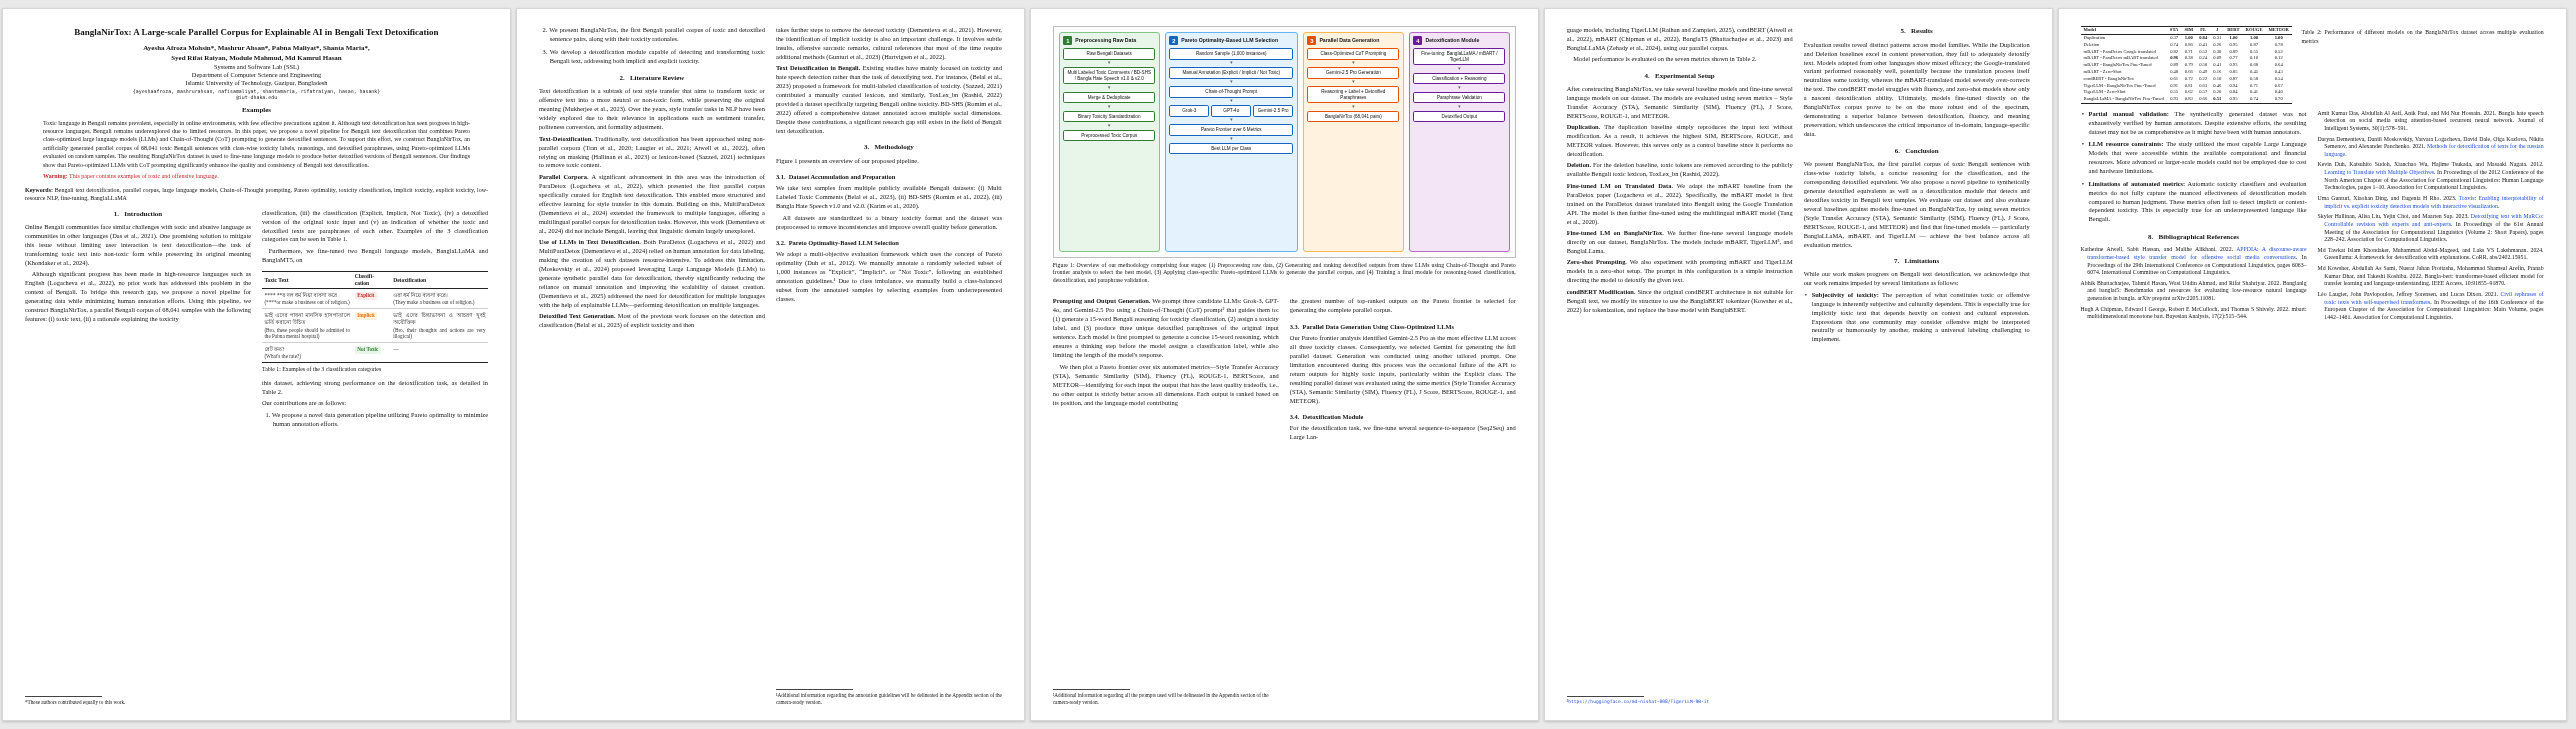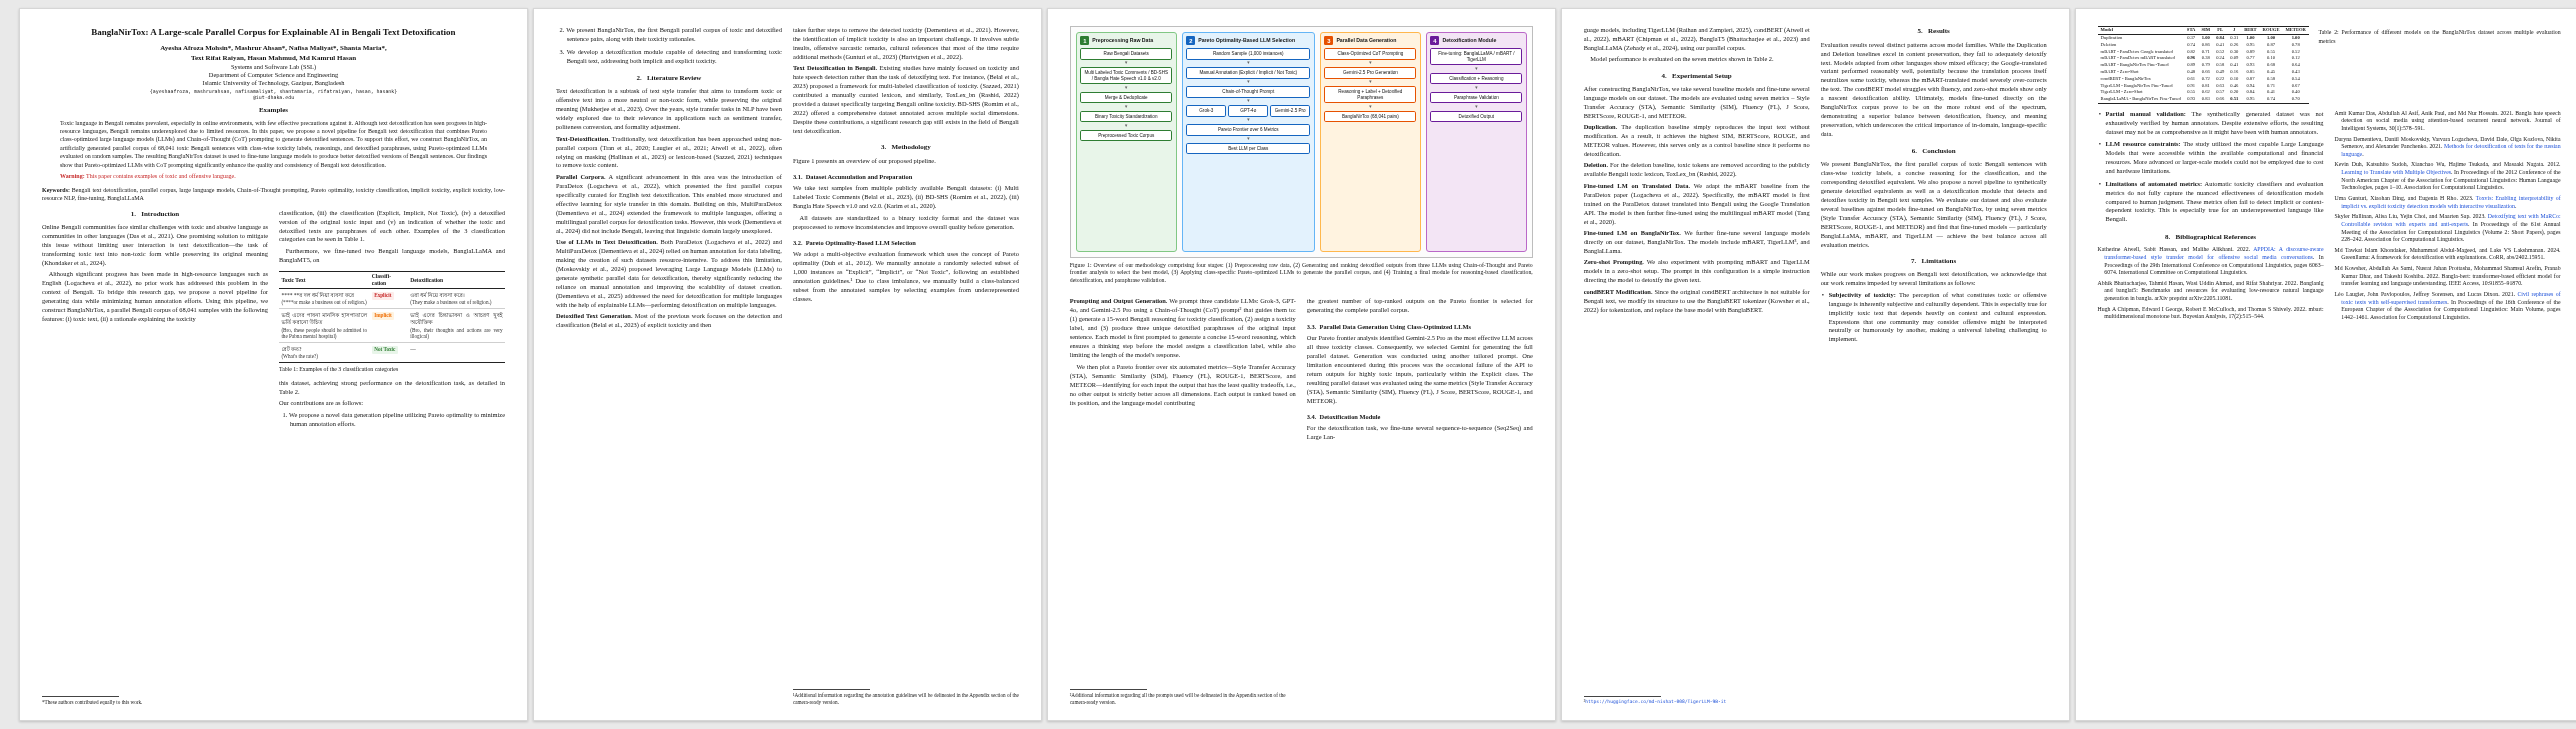--- a/index.html
+++ b/index.html
@@ -1,18 +1,18 @@
 <!DOCTYPE html>
 <html style="font-size:9.7px"><head>
 <meta charset="utf-8">
 <style>
   * { margin:0; padding:0; box-sizing:border-box; }
   html,body { width:2576px; height:729px; }
   body { background:#e9e9e9; font-family:"Liberation Serif", serif; color:#141414; }
-  .canvas { width:2262px; height:729px; display:flex; gap:4.9px; padding:8px 19px;justify-content:space-between; }
+  .canvas { width:2262px; height:729px; display:flex; gap:4.9px; padding:8px 2px;justify-content:space-between; }
   .page { flex:0 0 509px; height:713px; background:#ffffff; border:0.6px solid #d6d6d6;
           box-shadow:0 0.6px 2.4px rgba(0,0,0,.18); padding:17px 22px 14.6px 22px; overflow:hidden;
           font-size:6.4px; line-height:1.4; display:flex; flex-direction:column; }
   .title { font-size:9px; font-weight:bold; text-align:center; margin:1.2px 0 6px; line-height:1.25; }
   .authors { font-size:7px; font-weight:bold; text-align:center; line-height:1.3; }
   .affil { font-size:6.4px; text-align:center; line-height:1.3; }
   .emails { font-family:"DejaVu Sans Mono", monospace; font-size:4.9px; text-align:center; line-height:1.3; color:#222; }
   .abs-h { text-align:center; font-weight:bold; font-size:7px; margin:6px 0 2.4px; }
   .abstract { text-align:justify; padding:0 18px; font-size:6px; }
   .warning { padding:0 18px; margin-top:3px; font-size:6px; color:#c62828; text-align:justify; }
@@ -69,22 +69,22 @@
   .ref { font-size:5.8px; margin-bottom:3px; padding-left:6.7px; text-indent:-6.7px; text-align:justify; line-height:1.32; }
   .rlink { color:#1b4fd8; }
 </style>
 </head>
 <body>
 
 <div class="canvas">
 
   <article class="page">
     <h1 class="title">BanglaNirTox: A Large-scale Parallel Corpus for Explainable AI in Bengali Text Detoxification</h1>
-    <div class="authors">Ayesha Afroza Mohsin*, Mashrur Ahsan*, Nafisa Maliyat*, Shanta Maria*,</div>
-    <div class="authors">Text Rifat Raiyan, Hasan Mahmud, Md Kamrul Hasan</div>
+    <div class="authors">Ayesha Afroza Mohsin*, Mashrur Ahsan*, Pabna Maliyat*, Shanta Maria*,</div>
+    <div class="authors">Syed Rifat Raiyan, Module Mahmud, Md Kamrul Hasan</div>
     <div class="affil">Systems and Software Lab (SSL)</div>
     <div class="affil">Department of Computer Science and Engineering</div>
     <div class="affil">Islamic University of Technology, Gazipur, Bangladesh</div>
     <div class="emails">{ayeshaafroza, mashrurahsan, nafisamaliyat, shantamaria, rifatraiyan, hasan, hasank}</div>
     <div class="emails">@iut-dhaka.edu</div>
     <div class="abs-h">Examples</div>
     <p class="abstract">Toxic language in Bengali remains prevalent, especially in online environments, with few effective precautions against it. Although text detoxification has seen progress in high-resource languages, Bengali remains underexplored due to limited resources. In this paper, we propose a novel pipeline for Bengali text detoxification that combines Pareto class-optimized large language models (LLMs) and Chain-of-Thought (CoT) prompting to generate detoxified sentences. To support this effort, we construct BanglaNirTox, an artificially generated parallel corpus of 68,041 toxic Bengali sentences with class-wise toxicity labels, reasonings, and detoxified paraphrases, using Pareto-optimized LLMs evaluated on random samples. The resulting BanglaNirTox dataset is used to fine-tune language models to produce better detoxified versions of Bengali sentences. Our findings show that Pareto-optimized LLMs with CoT prompting significantly enhance the quality and consistency of Bengali text detoxification.</p>
     <p class="warning"><span class="lead">Warning:</span><span> This paper contains examples of toxic and offensive language.</span></p>
     <p class="keywords"><span class="lead">Keywords: </span><span>Bengali text detoxification, parallel corpus, large language models, Chain-of-Thought prompting, Pareto optimality, toxicity classification, implicit toxicity, explicit toxicity, low-resource NLP, fine-tuning, BanglaLLaMA</span></p>
     <div class="cols">

